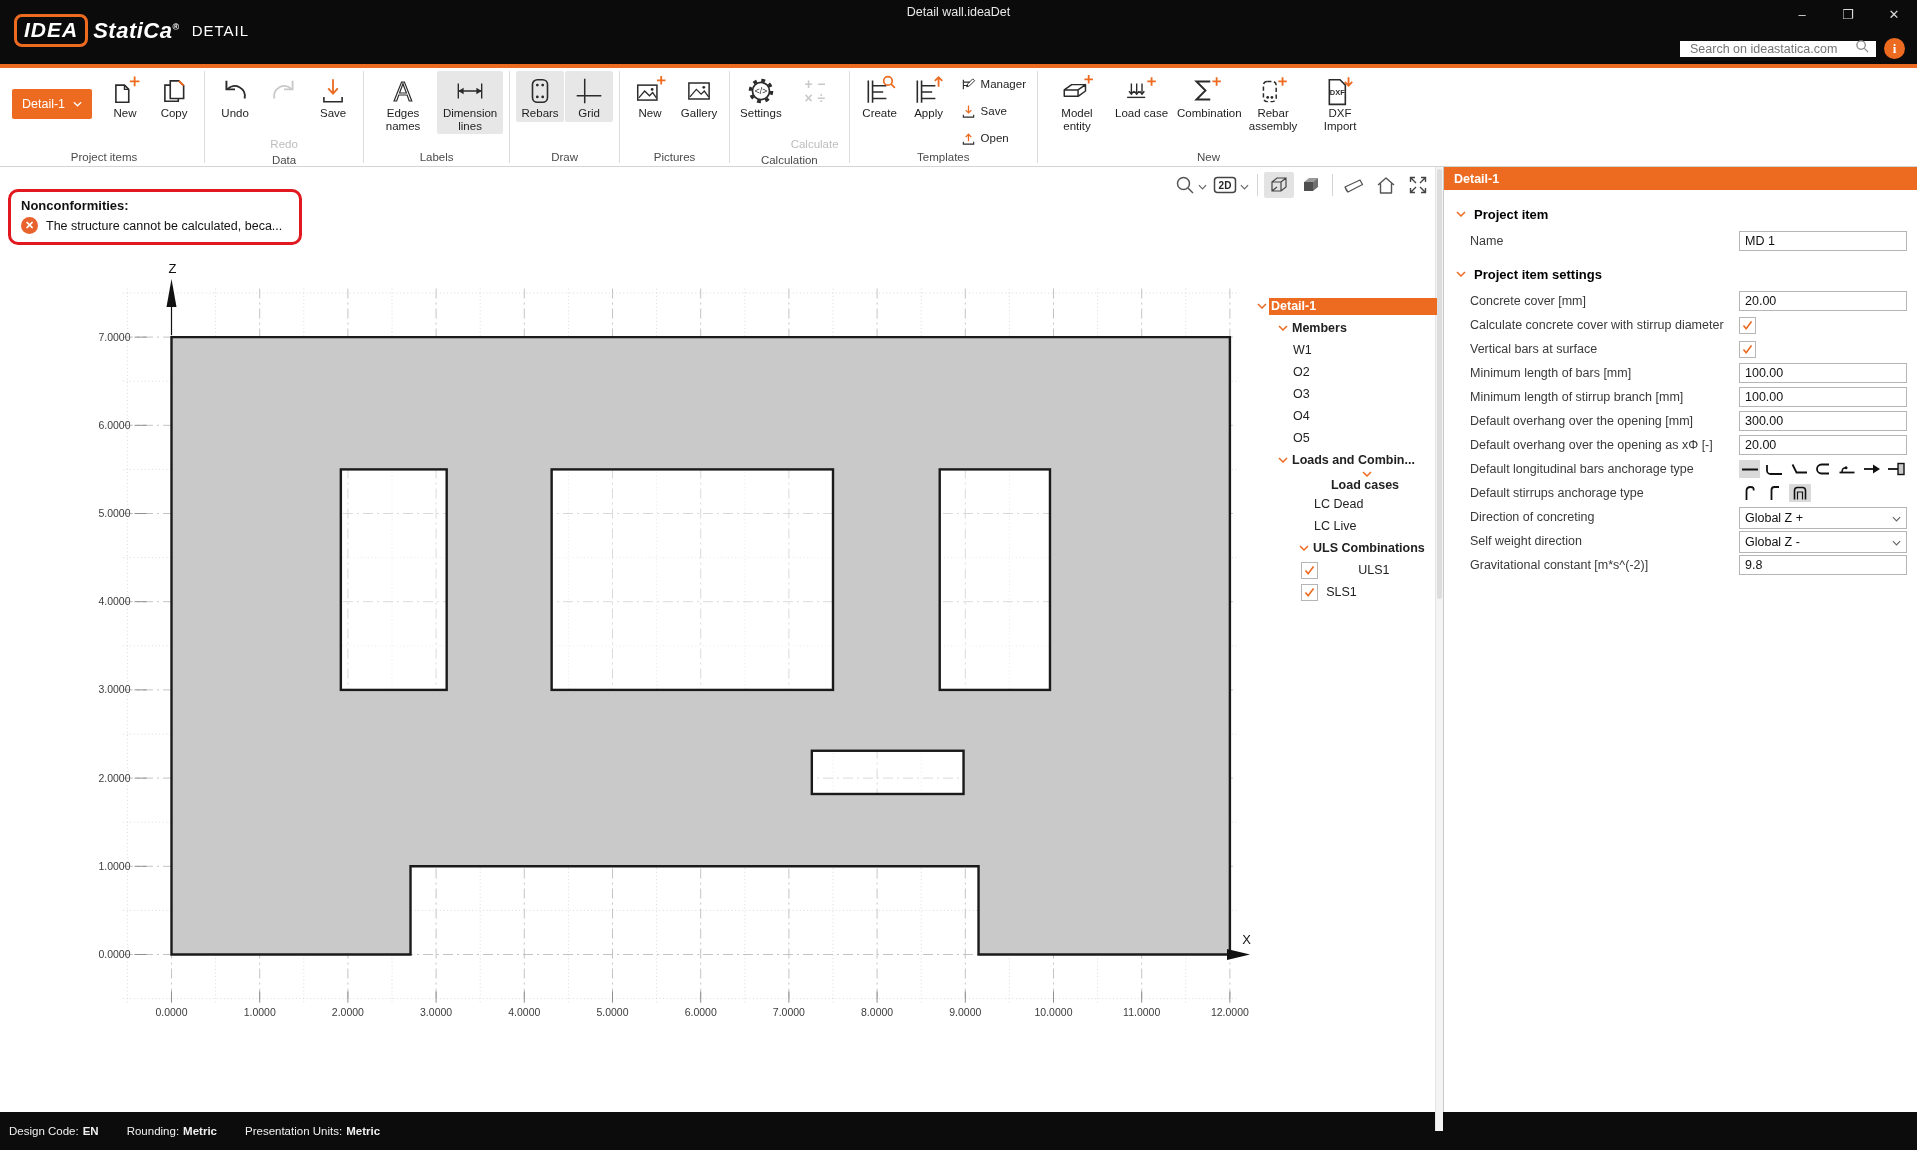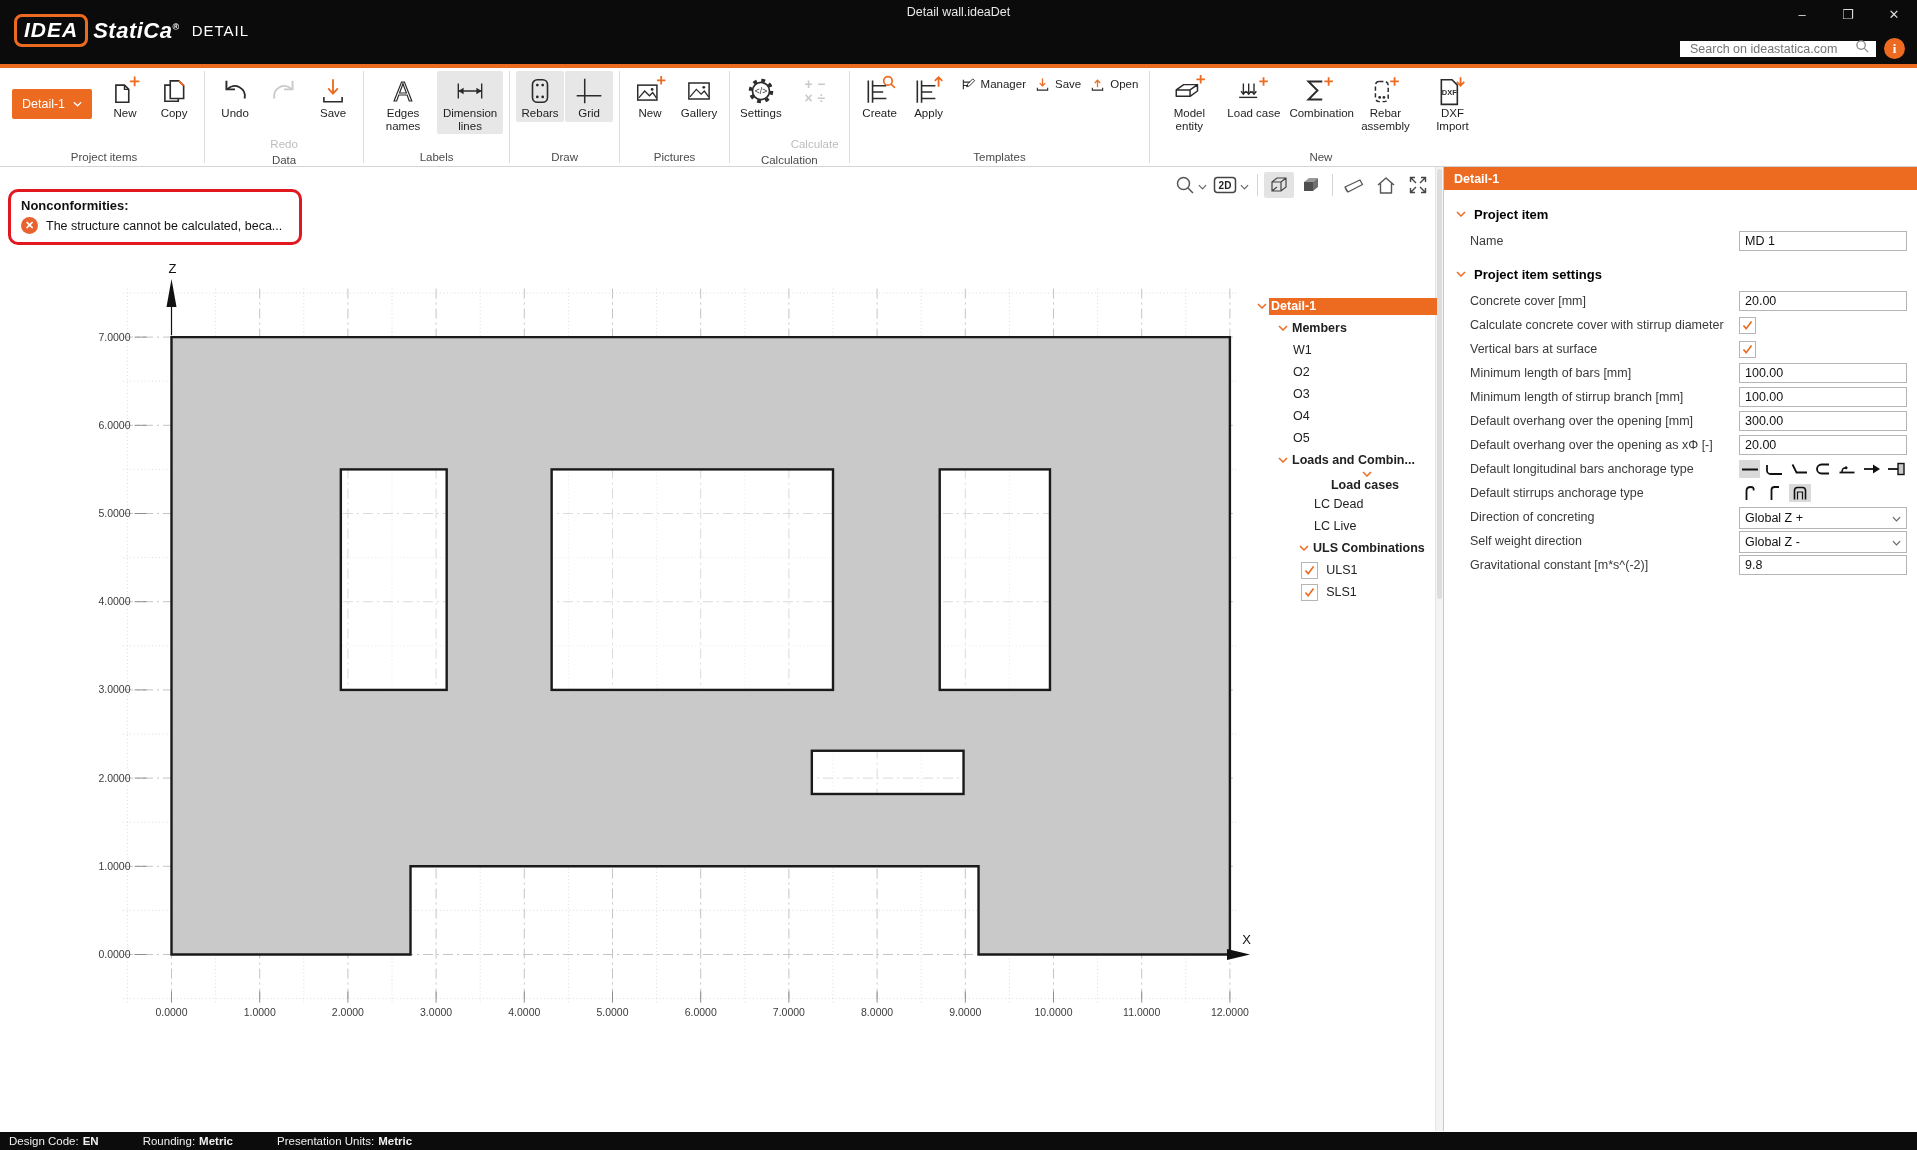--- a/index.html
+++ b/index.html
@@ -33,21 +33,21 @@
   .rb-buttons{display:flex;align-items:flex-start;gap:1px;flex:1;}
   .rb-group-label{text-align:center;font-size:11.5px;color:#4a4a4a;padding:1px 2px 2px;}
   .rb-sep{width:1px;background:#dcdcdc;margin:3px 2px;}
   .rb-btn{display:flex;flex-direction:column;align-items:center;min-width:40px;max-width:64px;padding:4px 4px 2px;border-radius:2px;cursor:default;}
   .rb-btn .ic{height:32px;display:flex;align-items:center;justify-content:center;}
   .rb-btn .lbl{font-size:11.5px;color:#1e1e1e;text-align:center;line-height:1.1;max-width:58px;}
   .rb-btn.pressed{background:#e7e7e7;}
   .rb-btn.disabled .lbl{color:#bdbdbd;margin-top:31px;}
   .rb-pill{align-self:center;display:flex;align-items:center;gap:8px;background:#ED6B21;color:#fff;
            font-size:12.5px;padding:0 10px;height:30px;border-radius:2px;margin:0 8px 14px 2px;}
-  .rb-smallcol{display:flex;justify-content:flex-start;gap:3px;padding:4px 2px 0 4px;}
+  .rb-smallcol{display:flex;flex-direction:column;justify-content:flex-start;gap:9px;padding:4px 2px 0 4px;}
   .rb-smallbtn{display:flex;align-items:center;gap:5px;font-size:11.5px;color:#1e1e1e;height:18px;padding:0 3px;}
   
   .main{position:relative;display:flex;width:100%;height:964px;background:#fff;}
   .main-left{position:relative;width:1443px;height:100%;background:#fff;}
   .props{position:relative;width:474px;height:100%;background:#fff;border-left:1px solid #c9c9c9;box-sizing:border-box;}
   
   .nonconf{position:absolute;left:8px;top:22px;width:252px;background:#fff;border:3px solid #e1181f;border-radius:10px;
            padding:6px 10px 8px 26px;z-index:5;}
   .nonconf-title{font-size:13px;font-weight:bold;color:#111;margin-left:-16px;}
   .nonconf-row{display:flex;align-items:center;gap:8px;margin-top:4px;margin-left:-16px;}
@@ -79,22 +79,22 @@
   .prop-label{position:absolute;left:26px;top:4px;font-size:12.5px;color:#3a3a3a;white-space:nowrap;}
   .prop-ctl{position:absolute;left:295px;right:10px;top:1px;height:20px;}
   .prop-input{width:100%;height:20px;box-sizing:border-box;border:1px solid #b5b5b5;font-size:12.5px;
               font-family:"Liberation Sans",sans-serif;padding:0 5px;color:#111;background:#fff;}
   .prop-select{display:flex;align-items:center;height:20px;border:1px solid #b5b5b5;background:#fff;font-size:12.5px;
                padding:0 5px;color:#111;justify-content:space-between;}
   .icon-row{display:flex;gap:3px;align-items:center;height:20px;}
   .anch{display:flex;align-items:center;justify-content:center;width:22px;height:18px;border-radius:1px;}
   .anch.sel{background:#d9d9d9;}
   
-  .statusbar{position:absolute;left:0;bottom:0;width:100%;height:18px;background:#0c0c0c;display:flex;align-items:center;
-             gap:44px;padding-left:9px;box-sizing:border-box;}
+  .statusbar{position:absolute;left:0;bottom:0;width:100%;height:38px;background:#0c0c0c;display:flex;align-items:center;
+             gap:28px;padding-left:9px;box-sizing:border-box;}
   .status-item{color:#f0f0f0;font-size:11.5px;display:flex;gap:4px;}
   .status-item .v{font-weight:bold;}
   svg text{font-family:"Liberation Sans",sans-serif;}
 </style>
 </head>
 <body>
 
 <div id="app">
 
   <div class="topbar">
@@ -700,21 +700,21 @@
             <span class="tree-label">LC Live</span>
           </div>
           <div class="tree-row bold" style="padding-left: 44px;">
             <span class="tree-chevron">
               <svg width="10" height="6" viewBox="0 0 10 6">
                 <path d="M1 1l4 4 4-4" fill="none" stroke="#ED6B21" stroke-width="1.5"></path>
               </svg>
             </span>
             <span class="tree-label">ULS Combinations</span>
           </div>
-          <div class="tree-row" style="padding-left: 48.2px;">
+          <div class="tree-row" style="padding-left: 48.2px; gap: 32px;">
             <span class="cb" style="margin-right: 6px;">
               <svg width="11" height="9" viewBox="0 0 12 10">
                 <path d="M1.5 5l3 3.5 6-8" stroke="#ED6B21" stroke-width="1.8" fill="none"></path>
               </svg>
             </span>
             <span class="tree-label">ULS1</span>
           </div>
           <div class="tree-row" style="padding-left: 48.2px;">
             <span class="cb" style="margin-right: 6px;">
               <svg width="11" height="9" viewBox="0 0 12 10">

